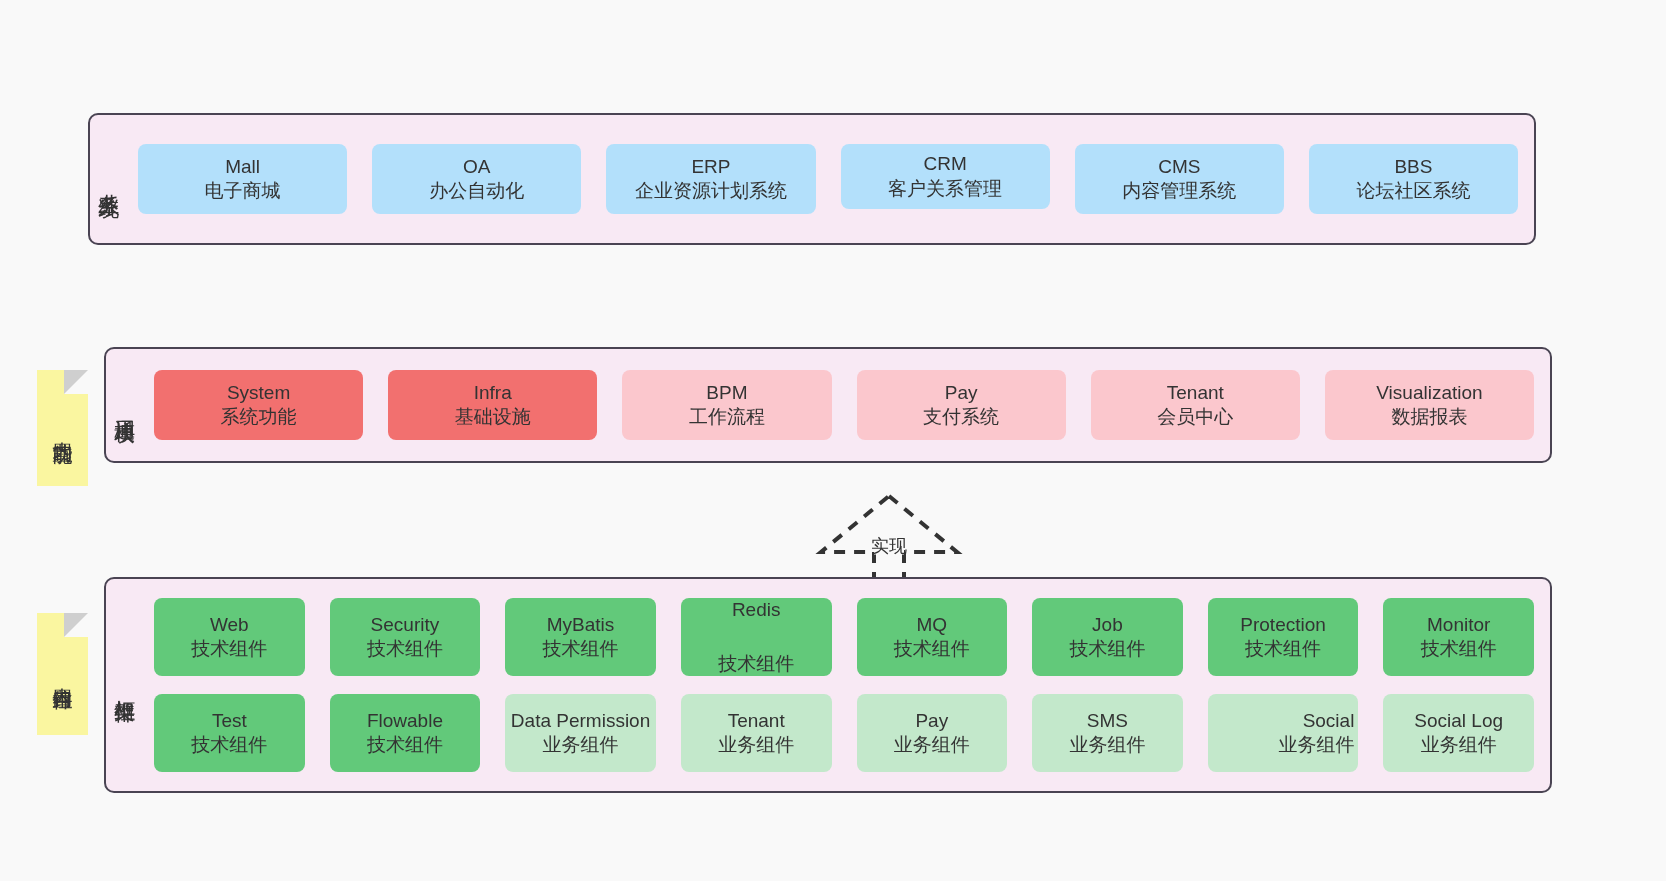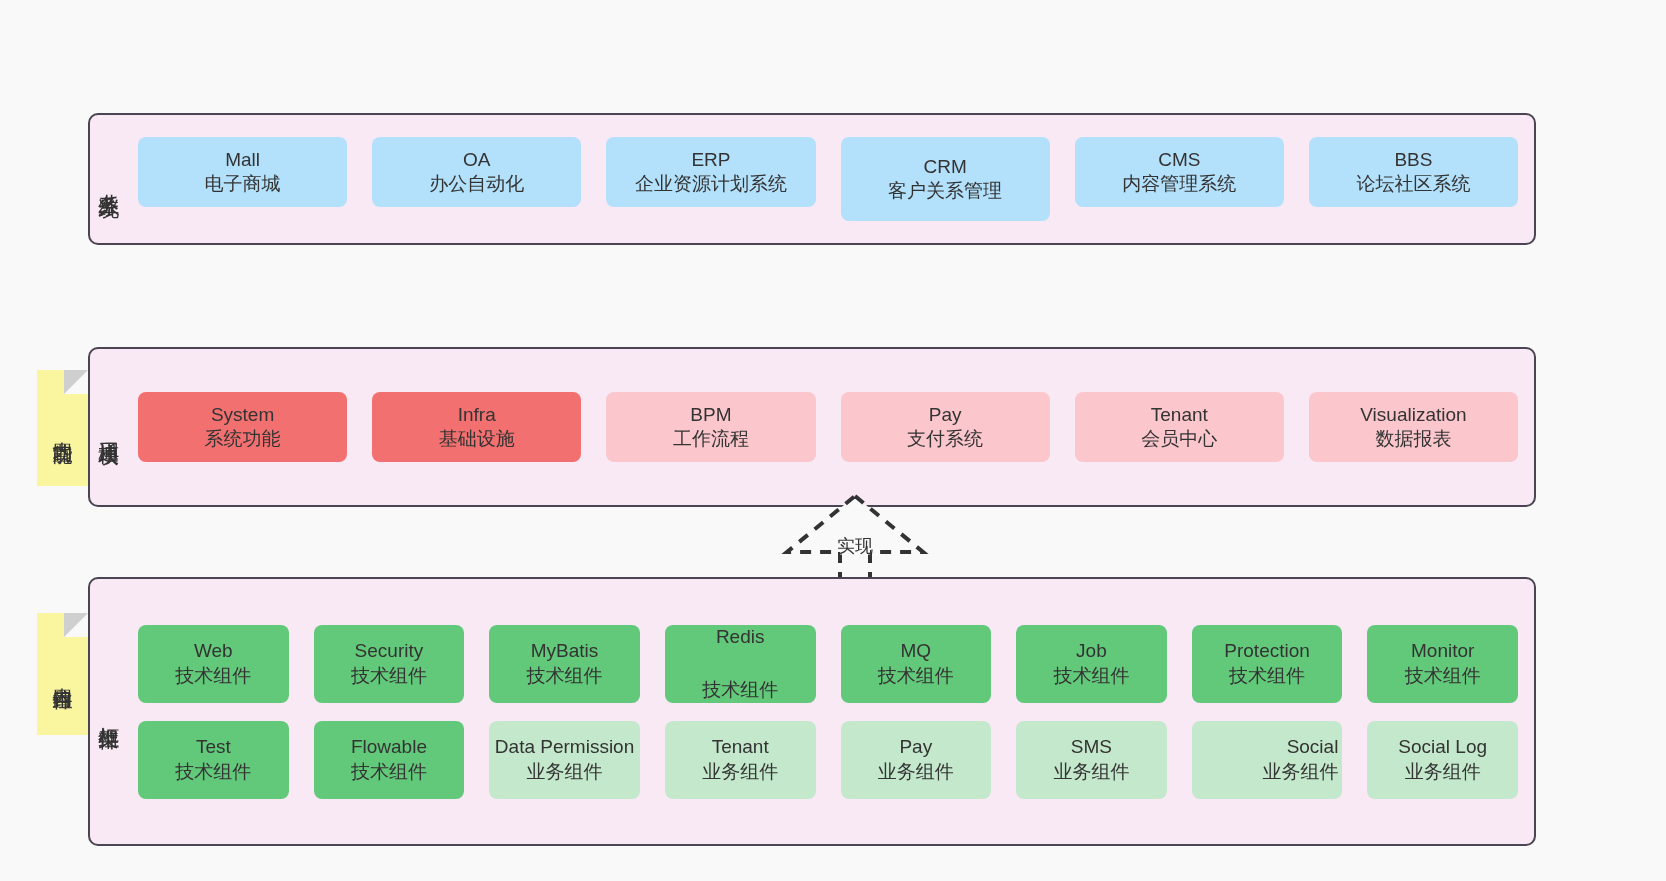--- a/index.html
+++ b/index.html
@@ -151,42 +151,42 @@
           <span class="sub">电子商城</span>
         </div>
         <div class="card c-blue" style="height:70px;">
           <span class="title">OA</span>
           <span class="sub">办公自动化</span>
         </div>
         <div class="card c-blue" style="height:70px;">
           <span class="title">ERP</span>
           <span class="sub">企业资源计划系统</span>
         </div>
-        <div class="card c-blue" style="height:84px;">
+        <div class="card c-blue" style="height:65px;">
           <span class="title">CRM</span>
           <span class="sub">客户关系管理</span>
         </div>
         <div class="card c-blue" style="height:70px;">
           <span class="title">CMS</span>
           <span class="sub">内容管理系统</span>
         </div>
         <div class="card c-blue" style="height:70px;">
           <span class="title">BBS</span>
           <span class="sub">论坛社区系统</span>
         </div>
       </div>
     </div>
   </div>
 
 
   <div class="note" style="left:37px; top:370px; width:51px; height:116px;">
     <span>内置功能</span>
   </div>
 
-  <div class="layer" id="layer-common" style="left:88px; top:347px; width:1448px; height:160px;">
+  <div class="layer" id="layer-common" style="left:104px; top:347px; width:1448px; height:116px;">
     <div class="layer-label">通用模块</div>
     <div class="layer-body">
       <div class="row">
         <div class="card c-red" style="height:70px;">
           <span class="title">System</span>
           <span class="sub">系统功能</span>
         </div>
         <div class="card c-red" style="height:70px;align-items:center;">
           <span class="title">Infra</span>
           <span class="sub">基础设施</span>
@@ -204,35 +204,35 @@
           <span class="sub">会员中心</span>
         </div>
         <div class="card c-pink" style="height:70px;">
           <span class="title">Visualization</span>
           <span class="sub">数据报表</span>
         </div>
       </div>
     </div>
   </div>
 
-  <div class="arrow" style="left:775px; top:490px;">
+  <div class="arrow" style="left:809px; top:490px;">
     <svg width="160" height="100" viewBox="0 0 160 100" aria-hidden="true">
       <polygon points="80,6 148,62 12,62" fill="#f9f9f9" stroke="#333333" stroke-width="4" stroke-dasharray="11,9" stroke-linejoin="miter"></polygon>
       <line x1="65" y1="62" x2="65" y2="100" stroke="#333333" stroke-width="4" stroke-dasharray="11,9"></line>
       <line x1="95" y1="62" x2="95" y2="100" stroke="#333333" stroke-width="4" stroke-dasharray="11,9"></line>
       <line x1="65" y1="62" x2="95" y2="62" stroke="#f9f9f9" stroke-width="5"></line>
     </svg>
     <div class="arrow-label">实现</div>
   </div>
 
   <div class="note" style="left:37px; top:613px; width:51px; height:122px;">
     <span>内置组件</span>
   </div>
 
-  <div class="layer" id="layer-framework" style="left:88px; top:577px; width:1448px; height:269px;">
+  <div class="layer" id="layer-framework" style="left:104px; top:577px; width:1448px; height:216px;">
     <div class="layer-label">框架组件</div>
     <div class="layer-body">
 
       <div class="row">
         <div class="card c-green" style="height:78px;">
           <span class="title">Web</span>
           <span class="sub">技术组件</span>
         </div>
         <div class="card c-green" style="height:78px;">
           <span class="title">Security</span>

